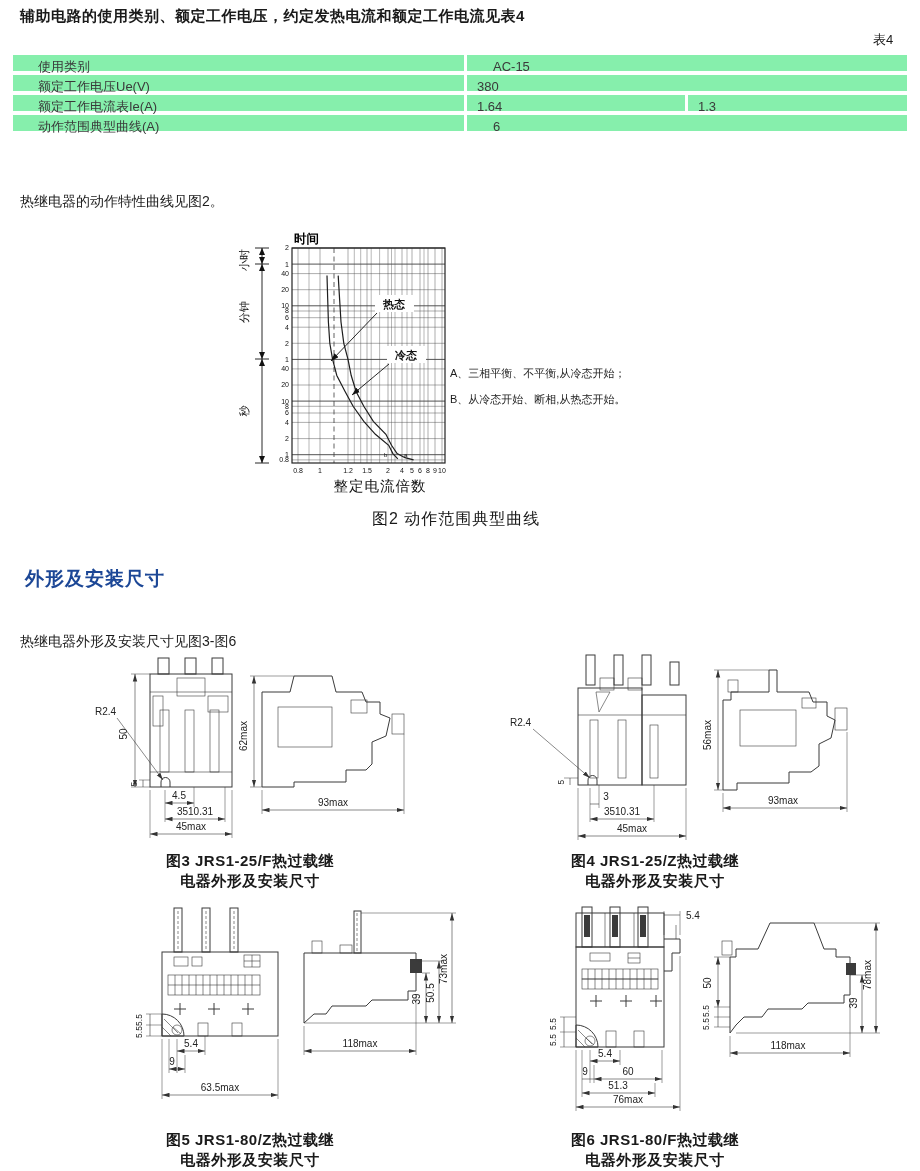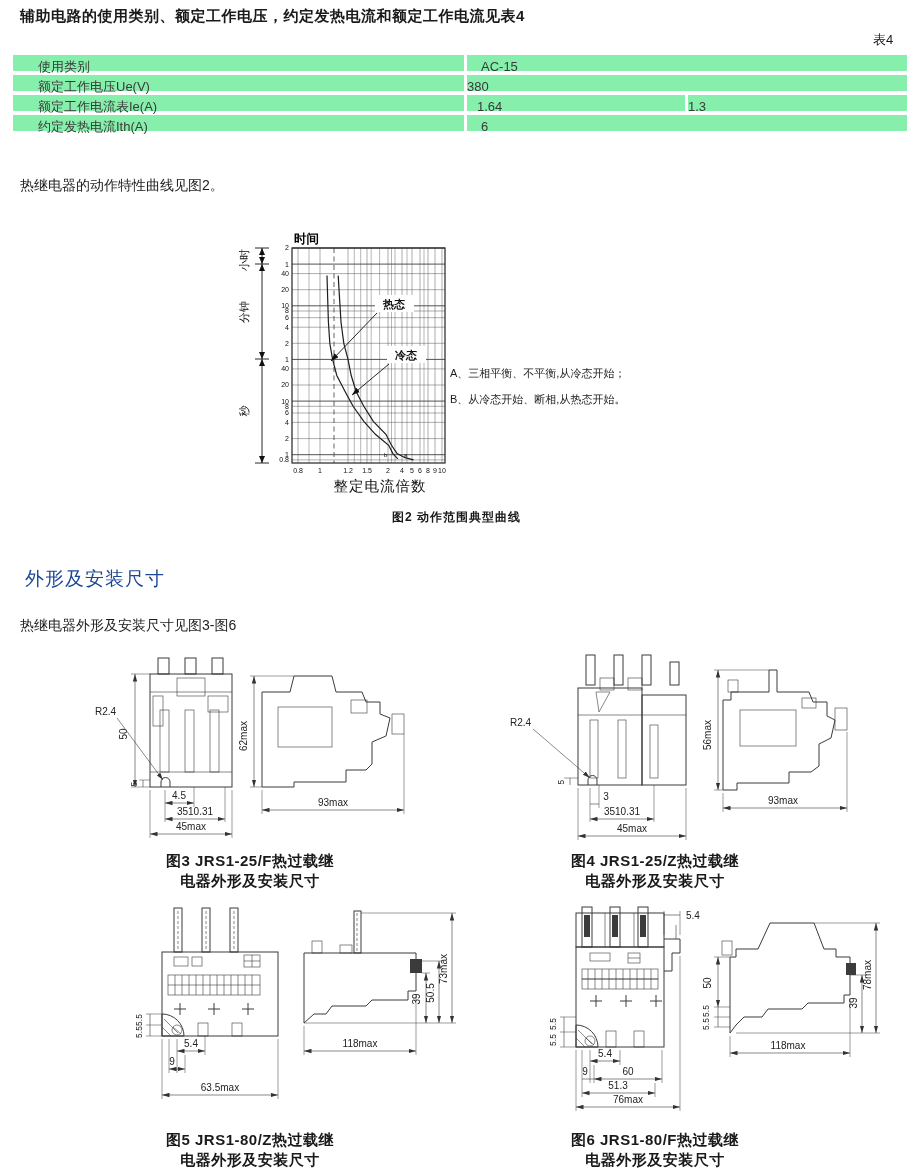--- a/index.html
+++ b/index.html
@@ -9,29 +9,29 @@
     overflow:hidden;
   }
   .abs{position:absolute;}
   .intro{left:20px;top:7px;font-size:15px;font-weight:bold;letter-spacing:0.5px;}
   .tbl-label{left:873px;top:31px;font-size:13px;}
   .spec-table{left:13px;top:55px;width:894px;}
   .trow{display:flex;gap:3px;margin-bottom:4px;}
   .tc{background:#86efac;height:16px;line-height:24px;font-size:13px;color:#3a3a3a;box-sizing:border-box;}
   .c1{width:451px;padding-left:25px;}
   .c2{width:218px;padding-left:10px;}
-  .c3{flex:1;}
-  .cspan{flex:1;padding-left:14px;}
-  .para{font-size:14px;color:#1d1d1d;}
+  .c3{flex:1;padding-left:10px;}
+  .cspan{flex:1;padding-left:26px;}
+  .para{font-size:14px;color:#1d1d1d;margin-top:16px;}
   .p-curve{left:20px;top:177px;}
-  .section-heading{left:25px;top:566px;font-size:19px;font-weight:400;color:#1c4796;letter-spacing:1px;}
+  .section-heading{left:25px;top:566px;font-size:19px;font-weight:700;color:#1c4796;letter-spacing:1px;}
   .p-dims{left:20px;top:617px;}
   .notes{left:450px;top:366px;font-size:11px;color:#1d1d1d;}
   .note-line{height:26px;}
-  .chart-caption{left:392px;top:509px;font-size:12px;font-weight:bold;letter-spacing:1px;}
+  .chart-caption{left:372px;top:509px;font-size:16px;font-weight:normal;letter-spacing:1px;}
   .figcap{position:absolute;text-align:center;font-size:15px;font-weight:bold;line-height:20px;letter-spacing:0.5px;}
 
   
   .grid{stroke:#4a4a4a;stroke-width:0.45;}
   .grid.major{stroke-width:0.95;}
   .grid.minor{stroke-width:0.4;}
   .dashline{stroke:#3b3b3b;stroke-width:0.8;stroke-dasharray:5,3.5;}
   .curve{fill:none;stroke:#1e1e1e;stroke-width:1.2;}
   .ytick{font-size:7px;text-anchor:end;fill:#111;}
   .xtick{font-size:7px;text-anchor:middle;fill:#111;}
@@ -68,21 +68,21 @@
     <div class="trow">
       <div class="tc c1">额定工作电压Ue(V)</div>
       <div class="tc c3">380</div>
     </div>
     <div class="trow">
       <div class="tc c1">额定工作电流表Ie(A)</div>
       <div class="tc c2">1.64</div>
       <div class="tc c3">1.3</div>
     </div>
     <div class="trow">
-      <div class="tc c1">约定发热电流Ith(A)</div>
+      <div class="tc c1">动作范围典型曲线(A)</div>
       <div class="tc cspan">6</div>
     </div>
   </div>
 
   <div class="abs para p-curve">热继电器的动作特性曲线见图2。</div>
 
   <svg class="abs" style="left:238px;top:218px" width="215" height="292" viewBox="0 0 215 292">
     <defs>
       <marker id="ac" markerWidth="9" markerHeight="7" refX="8" refY="3" orient="auto" markerUnits="userSpaceOnUse">
         <path d="M0,0.2 L8,3 L0,5.8 Z" fill="#111"></path>

